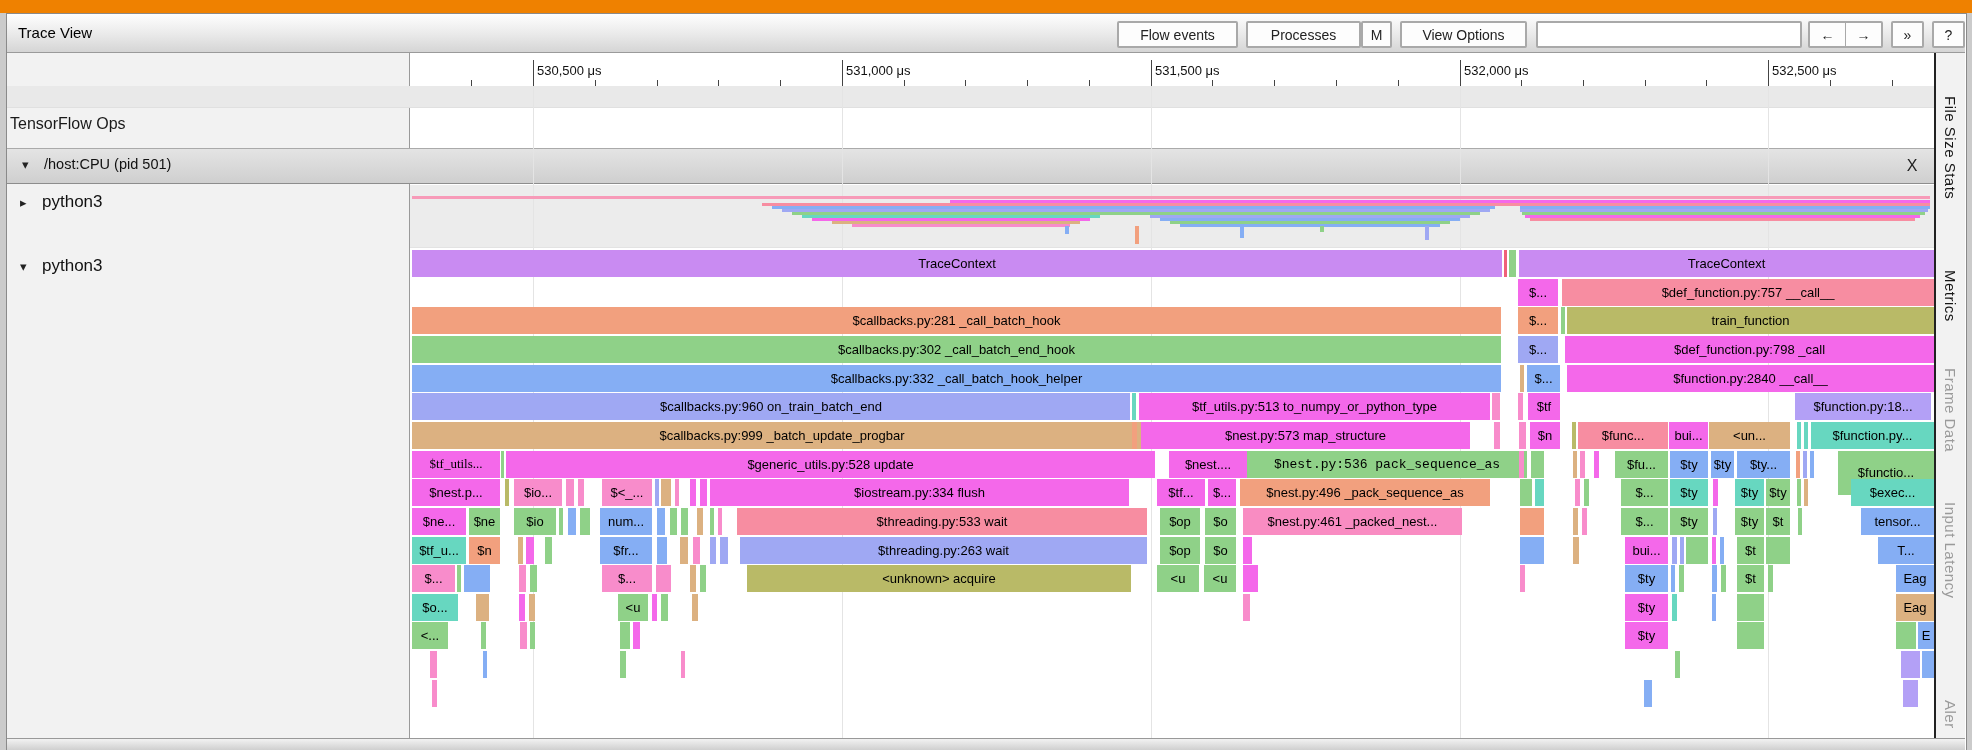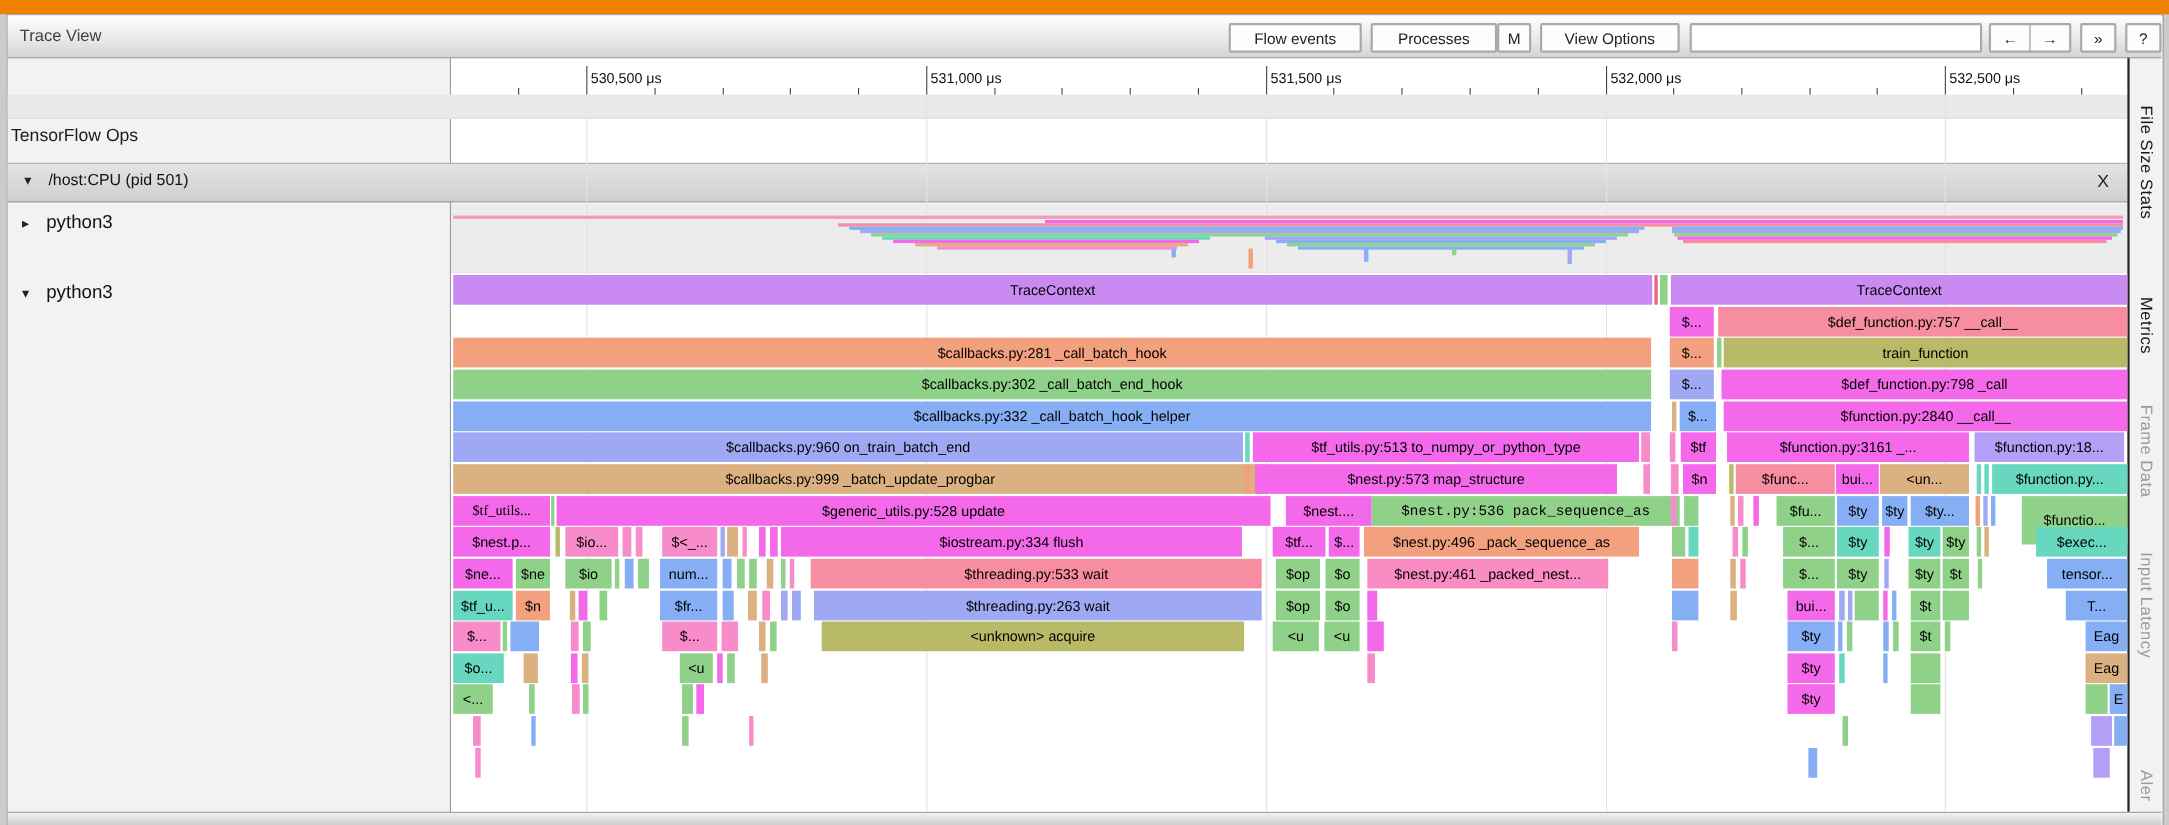--- a/index.html
+++ b/index.html
@@ -5,21 +5,21 @@
   html,body{margin:0;padding:0;width:1972px;height:750px;overflow:hidden;
     font-family:"Liberation Sans",sans-serif;background:#cbcbcb;}
   #app{position:absolute;inset:0;}
   .abs{position:absolute;}
   
   #orange-bar{left:0;top:0;width:1972px;height:13px;}
   #win{left:6px;top:13px;width:1959px;height:737px;background:#fff;border:1px solid #8a8a8a;}
   
   #toolbar{left:7px;top:14px;width:1958px;height:38px;
     background:linear-gradient(#fefefe,#e9e9e9 55%,#d5d5d5);border-bottom:1px solid #9a9a9a;}
-  #trace-title{left:18px;top:24px;font-size:15px;color:#404040;}
+  #trace-title{left:18px;top:24px;font-size:15px;color:#000000;}
   .tbtn{position:absolute;top:21px;height:27px;background:#fdfdfd;border:2px solid #a9a9a9;
     border-radius:2px;font-size:14px;color:#222;font-family:"Liberation Sans",sans-serif;
     display:flex;align-items:center;justify-content:center;padding:0 10px;box-sizing:border-box;}
   #search-box{position:absolute;top:21px;height:27px;background:#fff;border:2px solid #a9a9a9;
     border-radius:2px;box-sizing:border-box;font-size:14px;padding:0 6px;font-family:"Liberation Sans",sans-serif;}
   
   #left-panel{left:7px;top:52px;width:403px;height:686px;background:#f2f2f2;border-right:1px solid #9a9a9a;box-sizing:border-box;}
   #ruler{left:410px;top:52px;width:1524px;height:34px;background:#fff;}
   #collapsed-band{left:7px;top:86px;width:1927px;height:22px;background:#e9e9e9;border-bottom:1px solid #e0e0e0;box-sizing:border-box;}
   #tf-ops-label{left:10px;top:115px;font-size:16px;color:#1a1a1a;}
@@ -159,21 +159,20 @@
     <div class="seg" style="left: 412px; top: 364.6px; width: 1089px; height: 27px; background: rgb(133, 174, 244);">$callbacks.py:332 _call_batch_hook_helper</div>
     <div class="seg" style="left: 1520px; top: 364.6px; width: 4px; height: 27px; background: rgb(220, 177, 129);"></div>
     <div class="seg" style="left: 1527px; top: 364.6px; width: 33px; height: 27px; background: rgb(133, 174, 244);">$...</div>
     <div class="seg" style="left: 1567px; top: 364.6px; width: 367px; height: 27px; background: rgb(244, 104, 234);">$function.py:2840 __call__</div>
     <div class="seg" style="left: 412px; top: 393.25px; width: 718px; height: 27px; background: rgb(159, 168, 243);">$callbacks.py:960 on_train_batch_end</div>
     <div class="seg" style="left: 1132px; top: 393.25px; width: 4px; height: 27px; background: rgb(103, 215, 192);"></div>
     <div class="seg" style="left: 1139px; top: 393.25px; width: 351px; height: 27px; background: rgb(244, 104, 234);">$tf_utils.py:513 to_numpy_or_python_type</div>
     <div class="seg" style="left: 1492px; top: 393.25px; width: 8px; height: 27px; background: rgb(248, 140, 203);"></div>
     <div class="seg" style="left: 1518px; top: 393.25px; width: 5px; height: 27px; background: rgb(248, 140, 203);"></div>
     <div class="seg" style="left: 1528px; top: 393.25px; width: 32px; height: 27px; background: rgb(244, 104, 234);">$tf</div>
-    <div class="seg" style="left: 1570px; top: 393.25px; width: 220px; height: 27px; background: rgb(244, 104, 234);">$function.py:3161 _...</div>
     <div class="seg" style="left: 1795px; top: 393.25px; width: 136px; height: 27px; background: rgb(179, 160, 246);">$function.py:18...</div>
     <div class="seg" style="left: 412px; top: 421.9px; width: 740px; height: 27px; background: rgb(220, 177, 129);">$callbacks.py:999 _batch_update_progbar</div>
     <div class="seg" style="left: 1132px; top: 421.9px; width: 5px; height: 27px; background: rgb(242, 160, 126);"></div>
     <div class="seg" style="left: 1141px; top: 421.9px; width: 329px; height: 27px; background: rgb(244, 104, 234);">$nest.py:573 map_structure</div>
     <div class="seg" style="left: 1494px; top: 421.9px; width: 6px; height: 27px; background: rgb(248, 140, 203);"></div>
     <div class="seg" style="left: 1519px; top: 421.9px; width: 7px; height: 27px; background: rgb(248, 140, 203);"></div>
     <div class="seg" style="left: 1530px; top: 421.9px; width: 30px; height: 27px; background: rgb(244, 104, 234);">$n</div>
     <div class="seg" style="left: 1572px; top: 421.9px; width: 4px; height: 27px; background: rgb(185, 186, 103);"></div>
     <div class="seg" style="left: 1578px; top: 421.9px; width: 90px; height: 27px; background: rgb(247, 141, 161);">$func...</div>
     <div class="seg" style="left: 1669px; top: 421.9px; width: 39px; height: 27px; background: rgb(244, 104, 234);">bui...</div>

